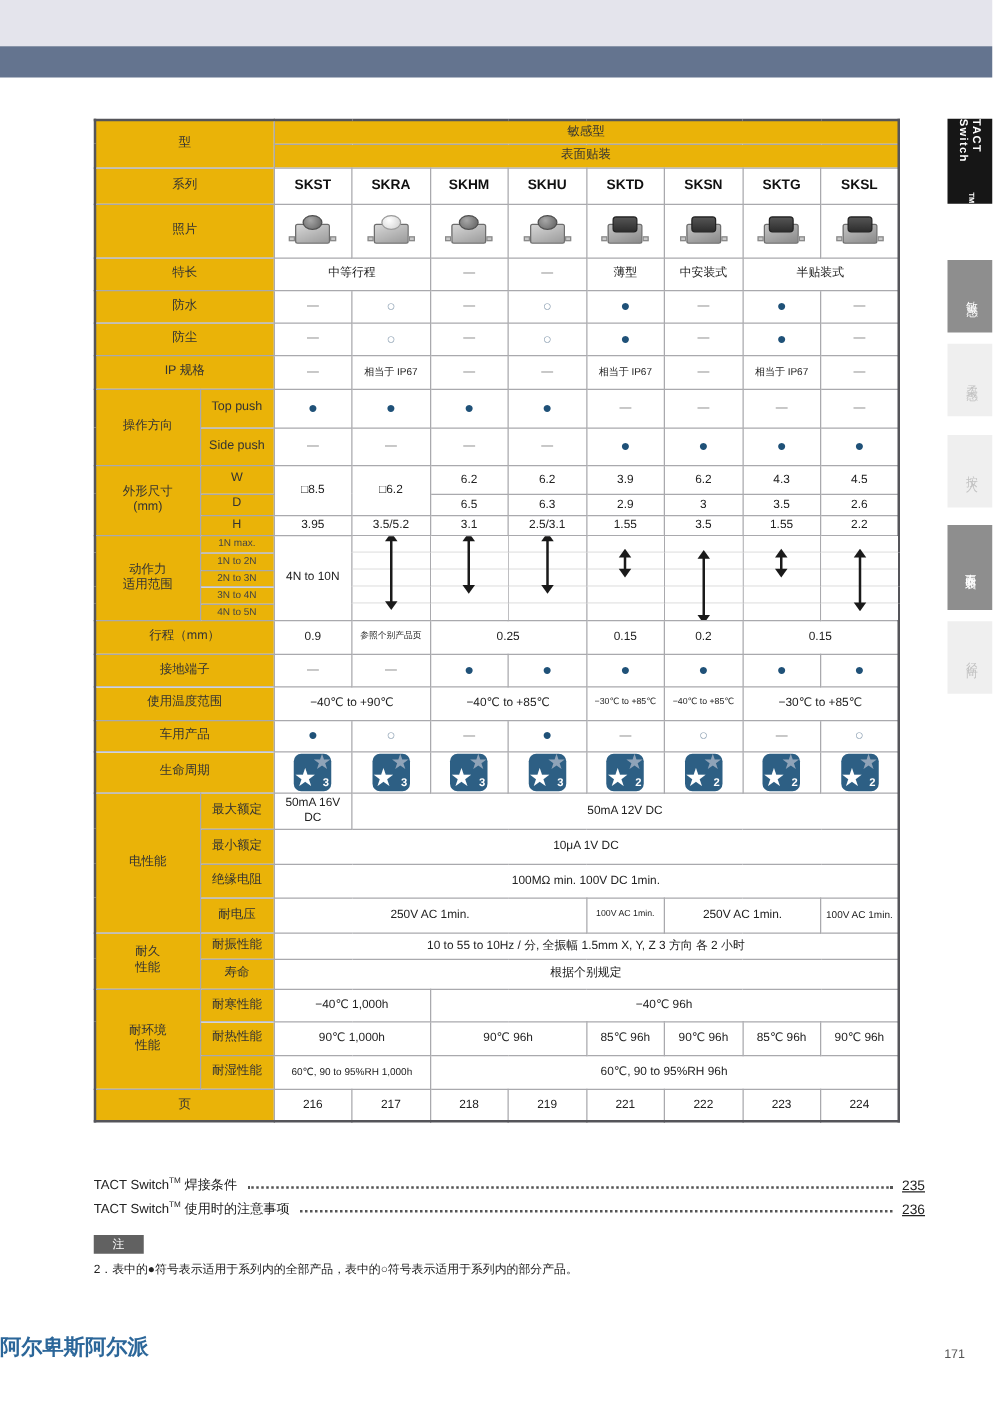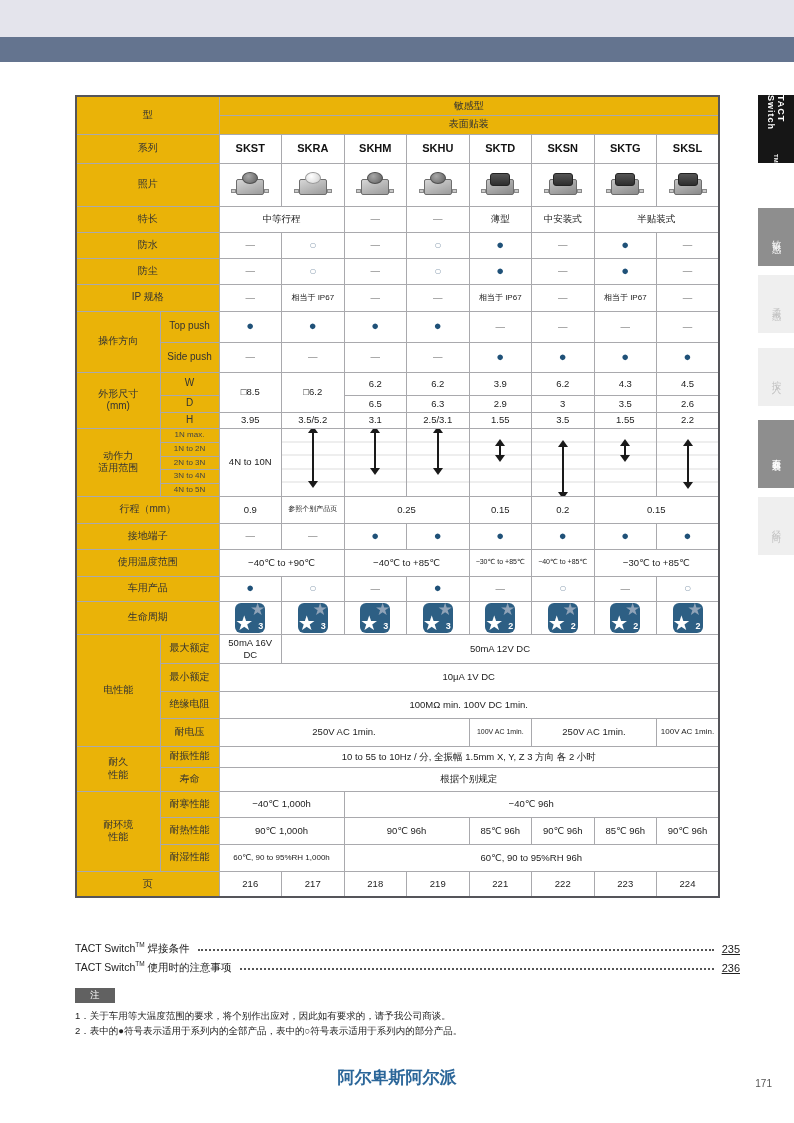--- a/index.html
+++ b/index.html
@@ -82,21 +82,21 @@
   .links { position:absolute; left:75px; top:936px; width:665px; font-size:10.5px; color:#222; }
   .link-row { display:flex; align-items:flex-end; height:19px; }
   .link-row sup { font-size:6.5px; }
   .leader { flex:1; border-bottom:2px dotted #555; margin:0 8px 4px; }
   .link-page { font-size:11px;text-decoration:underline; }
   .notes { position:absolute; left:75px; top:988px; font-size:9.5px; color:#222; }
   .note-badge { display:inline-block; background:#616161; color:#fff; font-size:9.5px; padding:1px 15px; margin-bottom:5px; }
   .note-line { line-height:15px; }
 
   
-  .brand { position:absolute; left:0; right:0; top:1066px; text-align:center; font-size:17px; font-weight:bold; color:#2b6699; }
+  .brand { position:absolute; left:0; right:0; top:1066px; font-size:17px; font-weight:bold; color:#2b6699; }
   .pagenum { position:absolute; right:22px; top:1078px; font-size:10px; color:#555; }
 </style>
 </head>
 <body>
 
 <div class="page">
   <div class="band1"></div>
   <div class="band2"></div>
 
   <div class="side-tab tab-black">
@@ -518,19 +518,18 @@
     </div>
     <div class="link-row">
       <span><span>TACT Switch</span><sup>TM</sup><span> 使用时的注意事项</span></span>
       <span class="leader"></span>
       <span class="link-page">236</span>
     </div>
   </div>
 
   <div class="notes">
     <div class="note-badge">注</div>
-    <div class="note-line">1．关于车用等大温度范围的要求，将个别作出应对，因此如有要求的，请予我公司商谈。</div>
     <div class="note-line">2．表中的●符号表示适用于系列内的全部产品，表中的○符号表示适用于系列内的部分产品。</div>
   </div>
 
   <div class="brand">阿尔卑斯阿尔派</div>
   <div class="pagenum">171</div>
 </div>
 
 </body></html>

